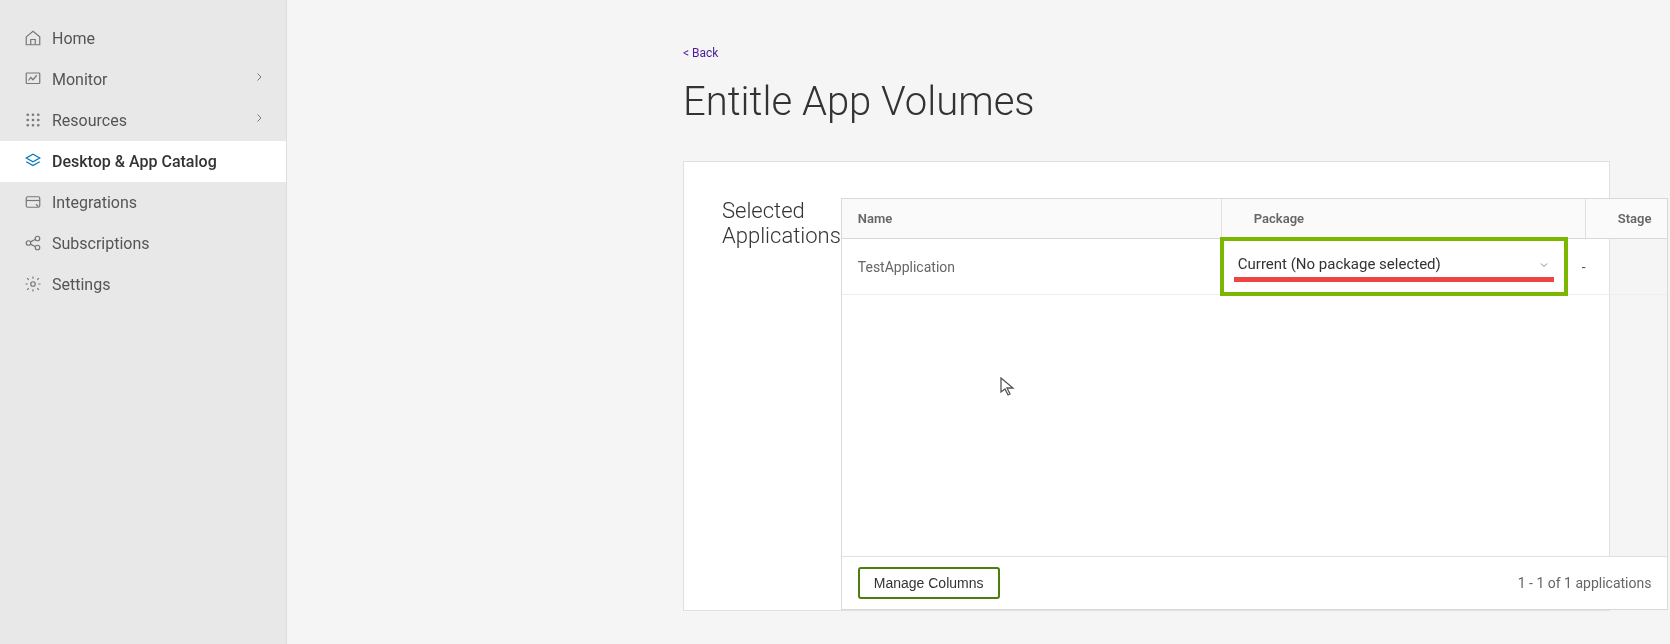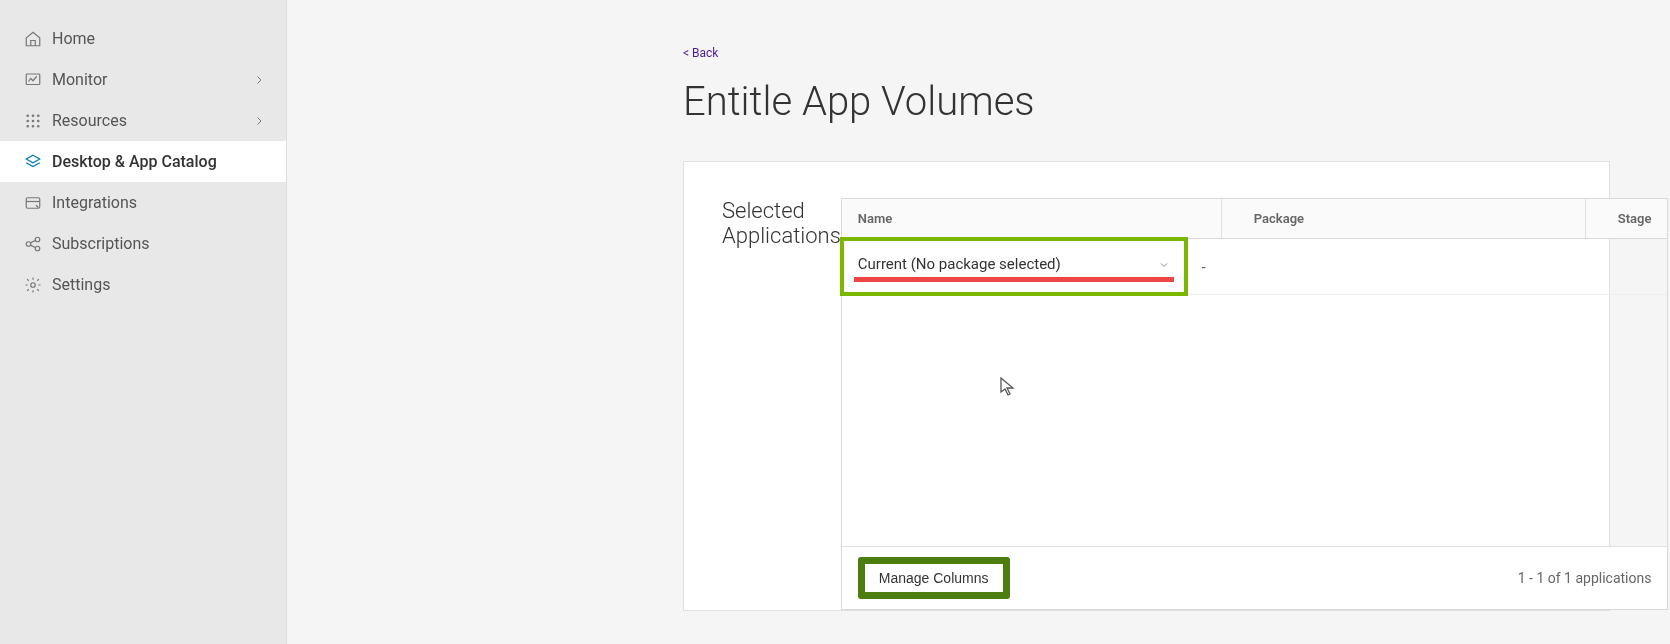--- a/index.html
+++ b/index.html
@@ -16,21 +16,20 @@
   }
   .sidebar {
     width: 287px;
     background: #e8e8e8;
     border-right: 1px solid #ddd;
     padding-top: 18px;
     flex-shrink: 0;
   }
   .sidebar-item {
     display: flex;
-    align-items: center;
     padding: 11px 20px 11px 24px;
     color: #555;
     cursor: pointer;
     font-size: 16px;
   }
   .sidebar-item.active {
     background: #fff;
     color: #333;
     font-weight: 500;
   }
@@ -153,21 +152,21 @@
   }
   .cursor svg { fill: none; stroke: #555; }
   .tfoot {
     display: flex;
     align-items: center;
     padding: 10px 16px;
     border-top: 1px solid #e0e0e0;
     background: #fff;
   }
   .manage-btn {
-    border: 7px solid #4d7c0f;
+    border: 2px solid #4d7c0f;
     background: #fff;
     color: #333;
     padding: 6px 14px;
     border-radius: 3px;
     font-size: 14px;
     cursor: pointer;
   }
   .count-text {
     margin-left: auto;
     color: #666;
@@ -271,20 +270,21 @@
     <h2 class="section-title">Selected Applications</h2>
 
     <div class="table-wrap">
       <div class="thead">
         <div class="th col-name">Name</div>
         <div class="th col-package">Package</div>
         <div class="th col-stage">Stage</div>
       </div>
       <div class="tbody">
         <div class="trow">
+          <div class="td col-name">TestApplication</div>
           <div class="td col-package highlight-cell">
             <div class="select-wrap">
               <span>Current (No package selected)</span>
               <span class="caret">
                 <svg width="12" height="12" viewBox="0 0 24 24" fill="none" stroke-width="2">
                     <path d="M6 9l6 6 6-6"></path>
                   </svg>
               </span>
             </div>
           </div>

